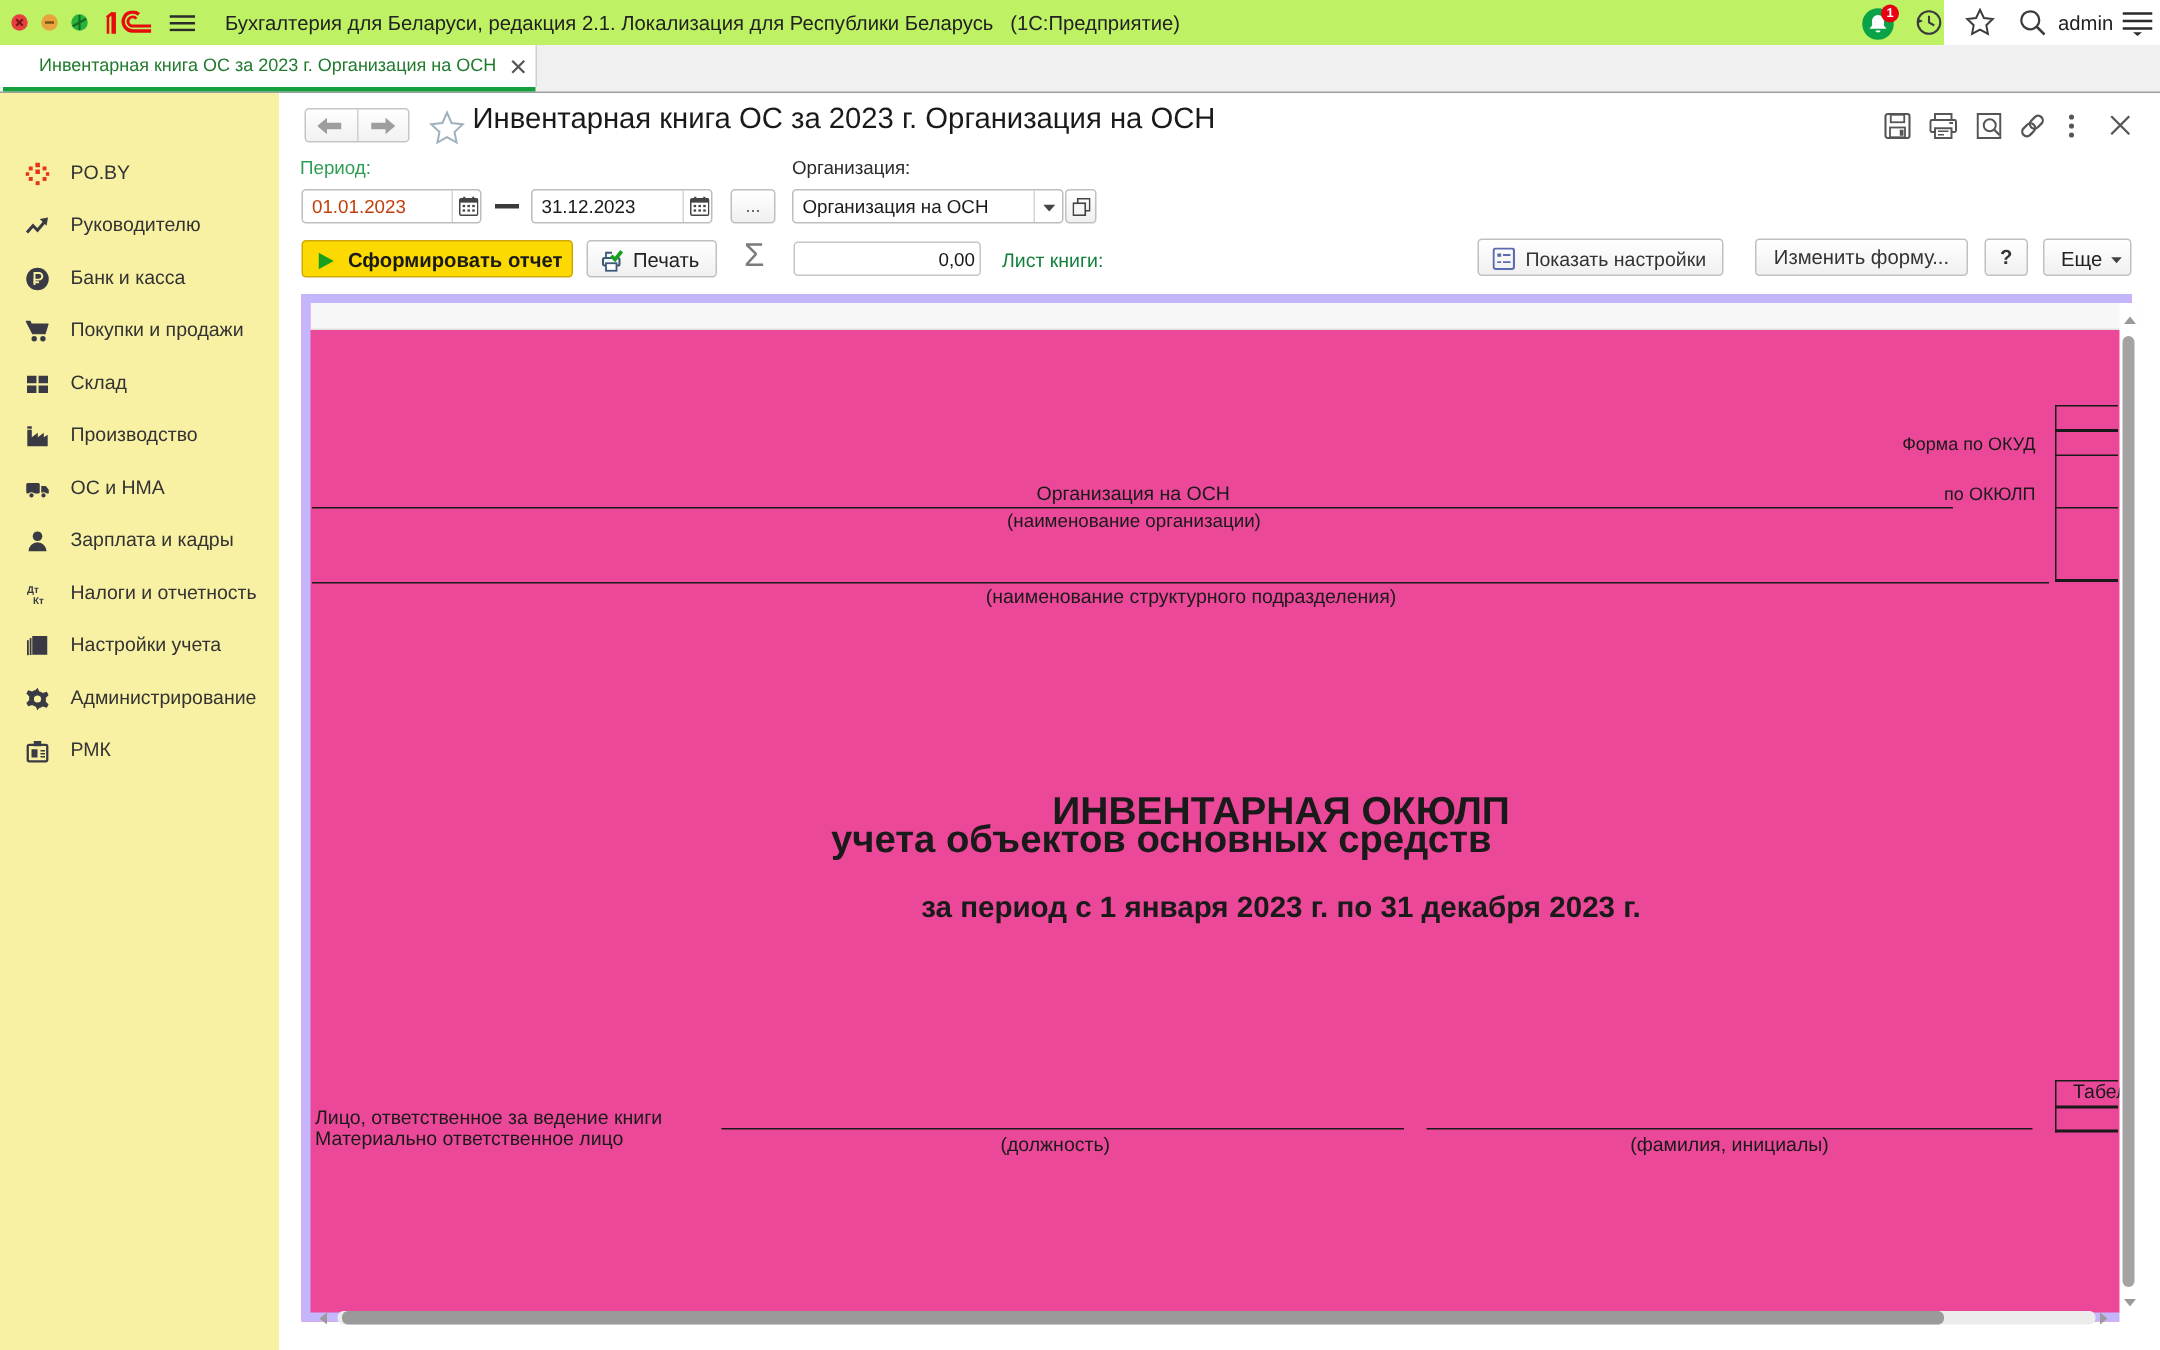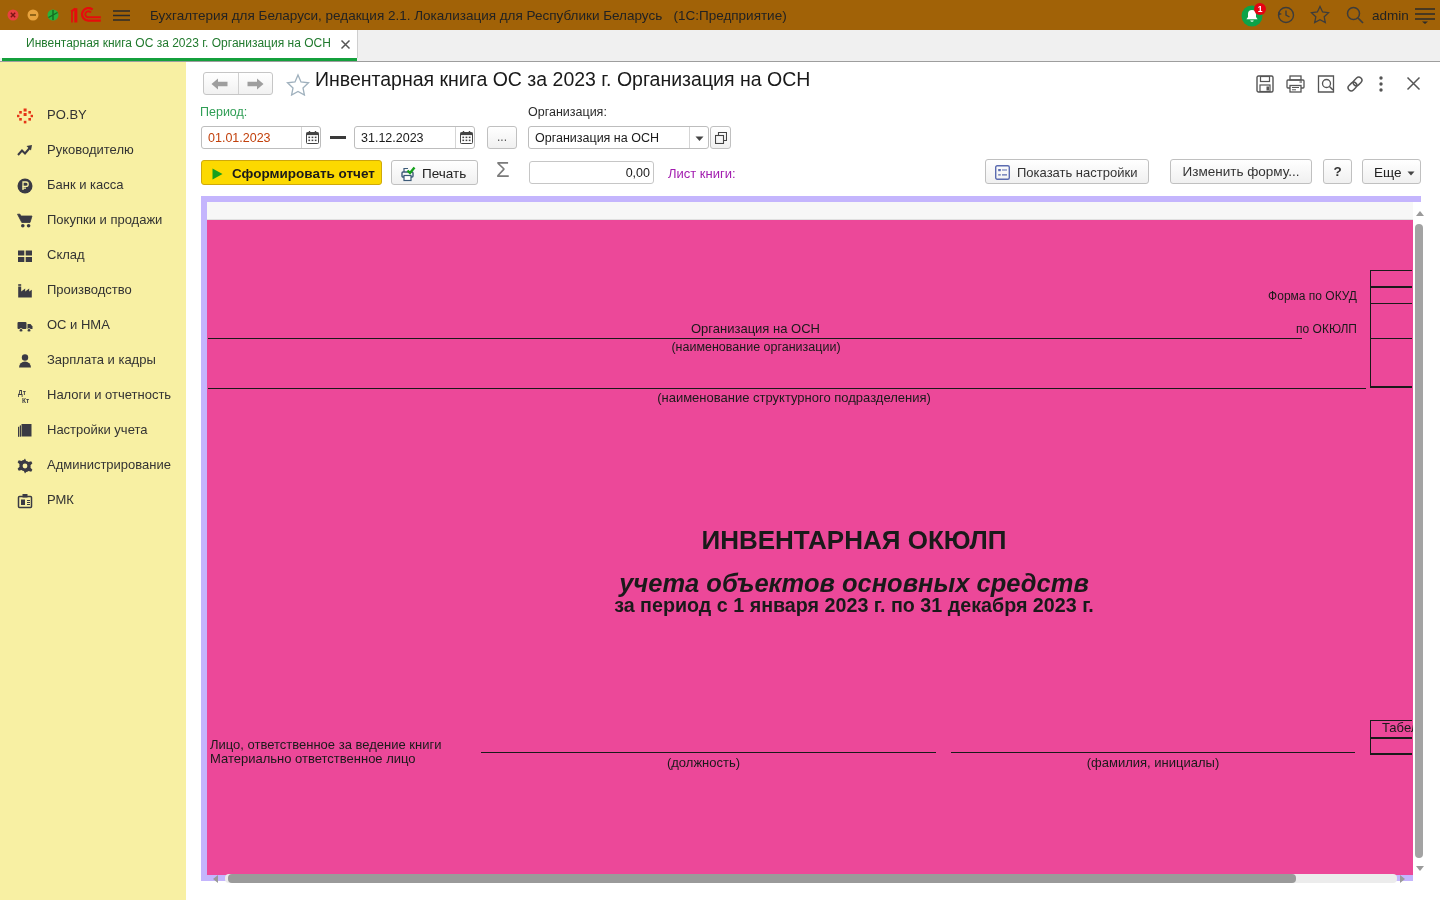--- a/index.html
+++ b/index.html
@@ -1,19 +1,19 @@
 <!DOCTYPE html>
 <html><head>
 <meta charset="utf-8">
 <style>
 * { margin:0; padding:0; box-sizing:border-box; }
 html,body { width:1440px; height:900px; overflow:hidden; background:#fff;
   font-family:"Liberation Sans", sans-serif; }
 .abs { position:absolute; }
-#topbar { position:absolute; left:0; top:0; width:1440px; height:30px; background:#a16207;text-align:center; }
+#topbar { position:absolute; left:0; top:0; width:1296px; height:30px; background:#bef264;text-align:center; }
 #tabbar { position:absolute; left:0; top:30px; width:1440px; height:32px; background:#f0f0f0; border-bottom:1px solid #9e9e9e; }
 #tab { position:absolute; left:0; top:0; width:358px; height:28px; background:#fff; border-right:1px solid #cfcfcf; }
 #tabline { position:absolute; left:2px; top:28px; width:355px; height:3px; background:#14a03c; }
 #sidebar { position:absolute; left:0; top:62px; width:186px; height:838px; background:#f8f0a3; }
 .sbitem { position:absolute; left:0; width:186px; height:35px; }
 .sbtext { position:absolute; left:47px; top:1.5px; font-size:13px; color:#333; white-space:nowrap; }
 .sbicon { position:absolute; left:17px; top:3px; width:16px; height:16px; }
 #content { position:absolute; left:186px; top:62px; width:1254px; height:838px; background:#fff; }
 .btn { position:absolute; background:linear-gradient(#ffffff,#f0f0f0); border:1px solid #c0c0c0; border-radius:3px; font-size:13.5px; color:#333; text-align:center; white-space:nowrap; }
 .inp { position:absolute; background:#fff; border:1px solid #bdbdbd; border-radius:3px; }
@@ -307,21 +307,21 @@
       <rect x="5" y="10.5" width="7" height="5" fill="#fff" stroke="#3c5a78" stroke-width="1.2"></rect>
       <path d="M5 7 V3.5 h4" fill="none" stroke="#3c5a78" stroke-width="1.2"></path>
       <path d="M8.5 5.5 l2.5 2.5 L15.5 2.5" fill="none" stroke="#15a11c" stroke-width="2.4"></path>
     </svg>
     <div class="abs" style="left:30px;top:5px;font-size:13.5px;color:#222;">Печать</div>
   </div>
   <div class="abs" style="left:310px;top:95px;font-size:22px;color:#7b7b7b;">Σ</div>
   <div class="inp" style="left:343px;top:99px;width:125px;height:23px;border-color:#c6c6c6;">
     <div class="abs" style="right:3px;top:4px;font-size:12.5px;color:#1a1a1a;">0,00</div>
   </div>
-  <div class="lbl" style="left:482px;top:104px;color:#a21caf;font-size:13px;">Лист книги:</div>
+  <div class="lbl" style="left:482px;top:104px;color:#15803d;font-size:13px;">Лист книги:</div>
   <div class="btn" style="left:799px;top:97px;width:164px;height:25px;">
     <svg class="abs" style="left:9px;top:5px" width="15" height="15" viewBox="0 0 15 15">
       <rect x="0.7" y="0.7" width="13.6" height="13.6" rx="1.5" fill="none" stroke="#5b6bb0" stroke-width="1.4"></rect>
       <rect x="3.2" y="4" width="2.6" height="2.2" fill="#5b6bb0"></rect>
       <path d="M7 5 H12 M7 9.8 H12 M3.2 9.8 H5.8" stroke="#5b6bb0" stroke-width="1.2"></path>
     </svg>
     <div class="abs" style="left:31px;top:5px;font-size:13px;color:#333;">Показать настройки</div>
   </div>
   <div class="btn" style="left:984px;top:97px;width:142px;height:25px;line-height:24px;">Изменить форму...</div>
   <div class="btn" style="left:1137px;top:97px;width:29px;height:25px;font-weight:bold;line-height:23px;">?</div>
@@ -345,21 +345,21 @@
     <div class="reptext" style="right:58px;top:86.5px;font-size:12px;">Форма по ОКУД</div>
     <div class="reptext" style="right:58px;top:119.5px;font-size:12px;">по ОКЮЛП</div>
 
     <div class="reptext" style="left:484px;top:119px;width:140px;font-size:13px;white-space:nowrap;">Организация на ОСН</div>
     <div class="repline" style="left:1px;top:136px;width:1094px;"></div>
     <div class="reptext" style="left:399px;top:138px;width:300px;font-size:12.5px;text-align:center;">(наименование организации)</div>
     <div class="repline" style="left:1px;top:186px;width:1158px;"></div>
     <div class="reptext" style="left:437px;top:187.5px;width:300px;font-size:13px;text-align:center;">(наименование структурного подразделения)</div>
 
     <div class="reptext" style="left:347px;top:323px;width:600px;font-size:26px;font-weight:bold;text-align:center;">ИНВЕНТАРНАЯ ОКЮЛП</div>
-    <div class="reptext" style="left:347px;top:367px;width:600px;font-size:25.5px;font-weight:bold;text-align:center;font-style:italic;">учета объектов основных средств</div>
+    <div class="reptext" style="left:347px;top:344px;width:600px;font-size:25.5px;font-weight:bold;text-align:left;">учета объектов основных средств</div>
     <div class="reptext" style="left:347px;top:391.5px;width:600px;font-size:19.7px;font-weight:bold;text-align:center;">за период с 1 января 2023 г. по 31 декабря 2023 г.</div>
 
     <div class="reptext" style="left:3px;top:535px;font-size:13px;white-space:nowrap;">Лицо, ответственное за ведение книги</div>
     <div class="reptext" style="left:3px;top:549px;font-size:13px;white-space:nowrap;">Материально ответственное лицо</div>
     <div class="repline" style="left:274px;top:550px;width:455px;"></div>
     <div class="reptext" style="left:269px;top:553px;width:455px;font-size:13px;text-align:center;">(должность)</div>
     <div class="repline" style="left:744px;top:550px;width:404px;"></div>
     <div class="reptext" style="left:744px;top:553px;width:404px;font-size:13px;text-align:center;">(фамилия, инициалы)</div>
 
     <div class="repline" style="left:1163px;top:518px;width:42px;"></div>

